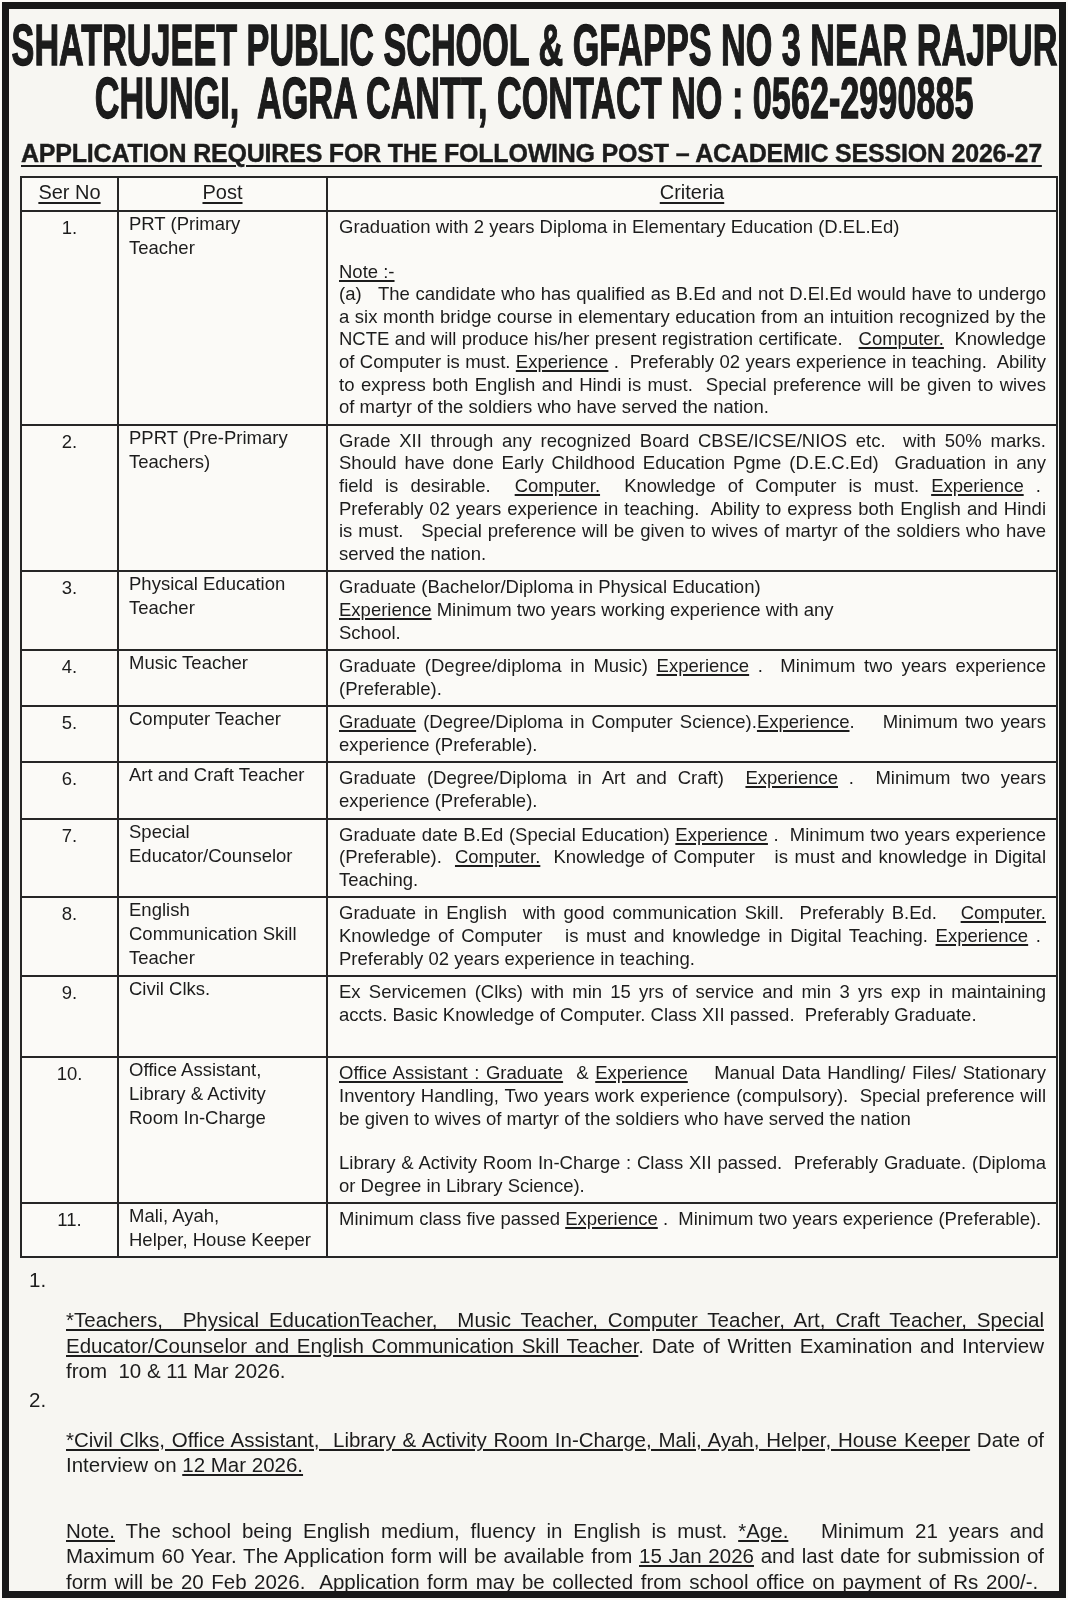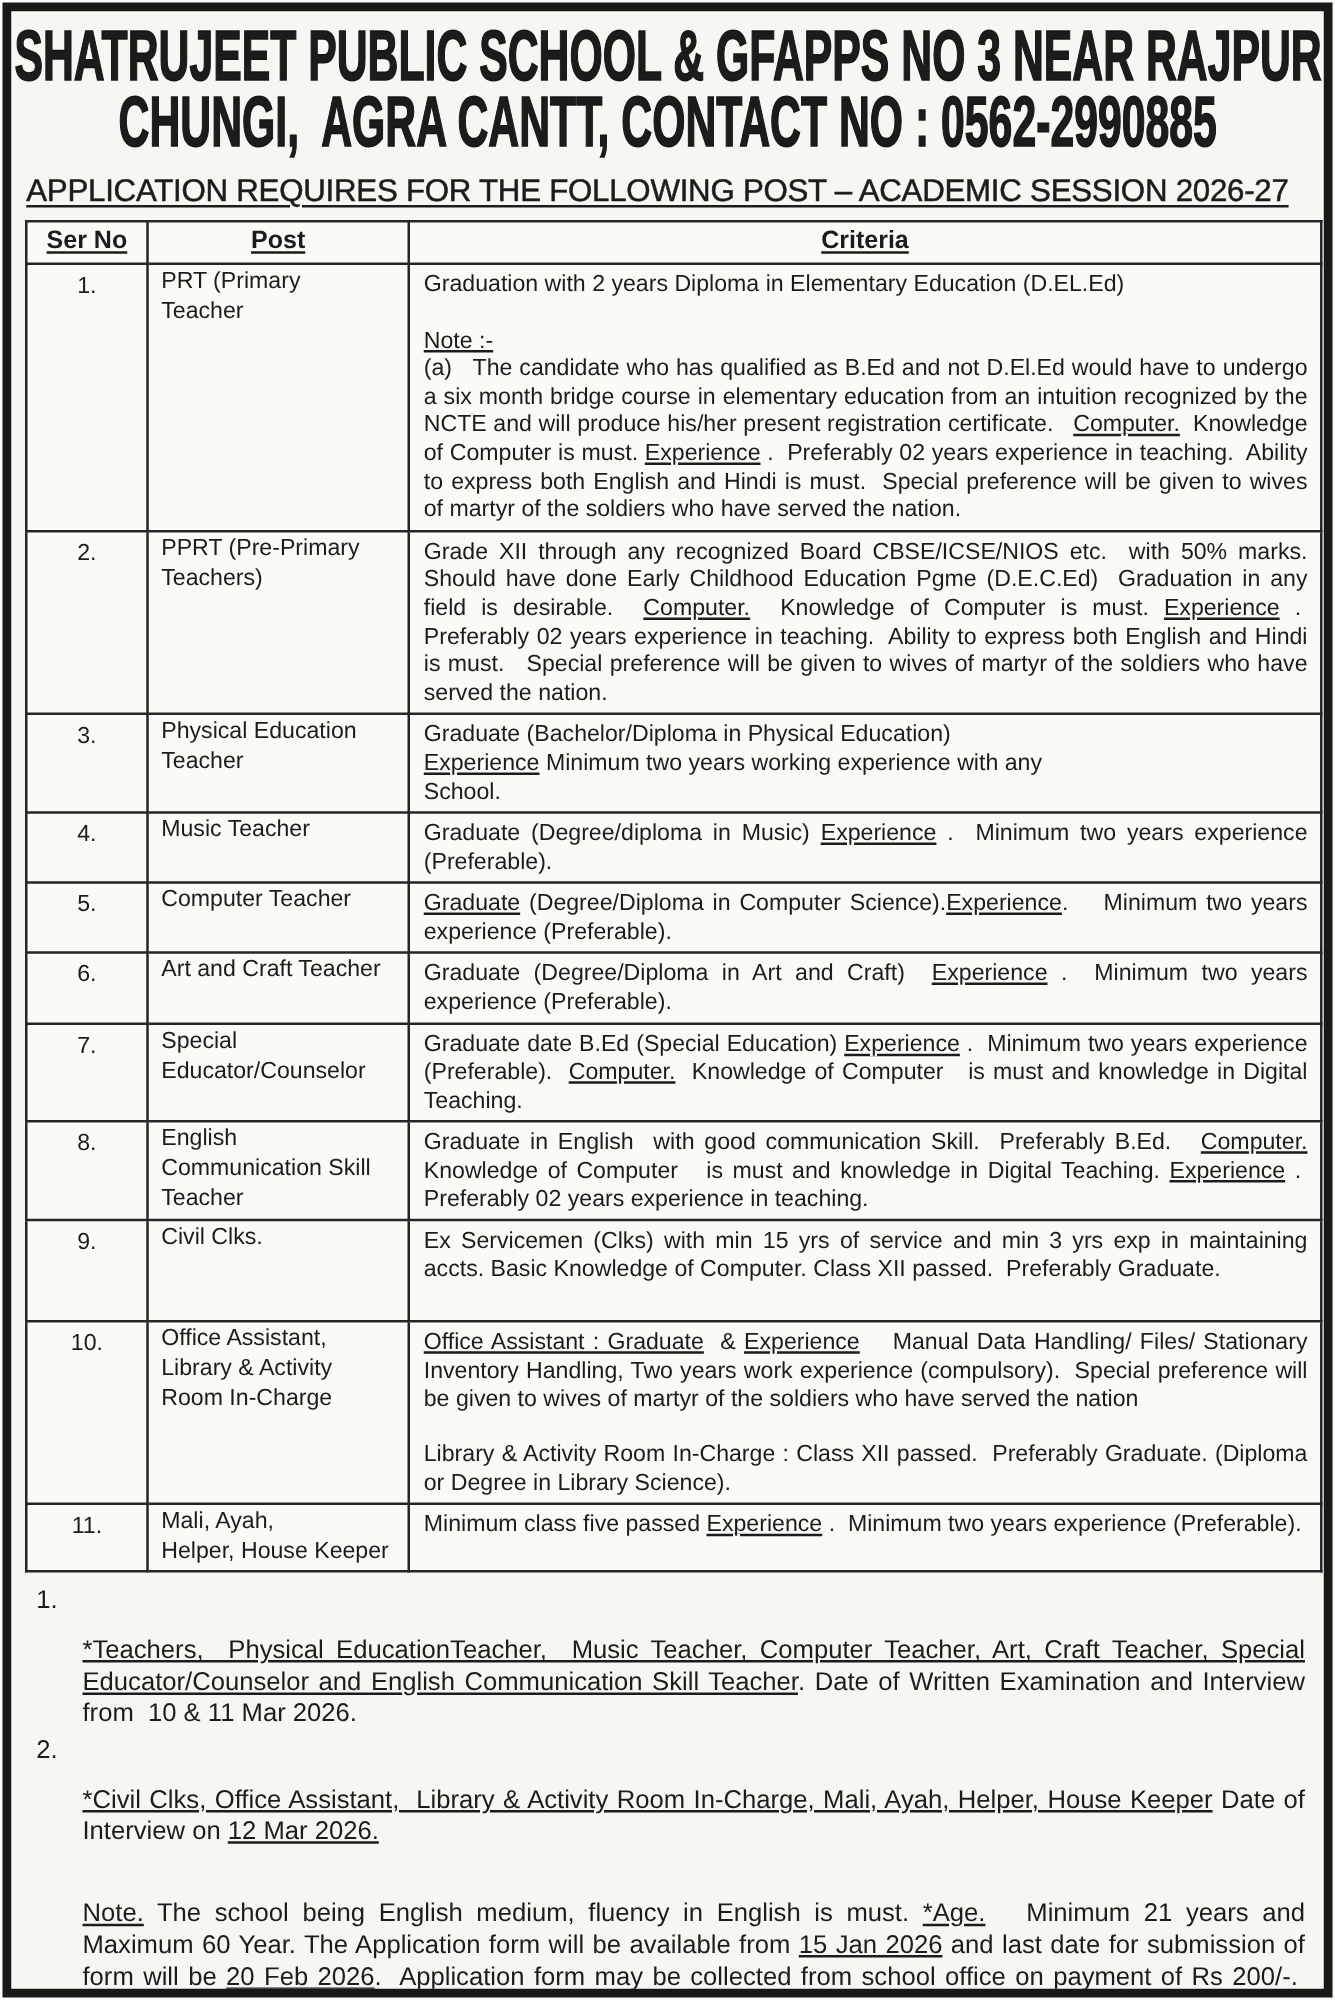--- a/index.html
+++ b/index.html
@@ -25,39 +25,39 @@
   .tline span{
     display:block;white-space:nowrap;
     font-size:57px;line-height:53px;font-weight:bold;
     letter-spacing:0;
     -webkit-text-stroke:1.3px #161616;
     transform:scaleX(0.60);
     transform-origin:center center;
   }
   .subheader{
     margin:14px 0 8px 3px;
-    font-size:25px;font-weight:normal;
+    font-size:25px;font-weight:bold;
     letter-spacing:-0.2px;
     text-decoration:underline;
     text-decoration-thickness:2px;
     text-underline-offset:3px;
     -webkit-text-stroke:0.4px #1c1c1c;
   }
   
   table.posts{
     width:1038px;margin-left:2px;
     border-collapse:collapse;
     background:#fbfaf7;
   }
   table.posts th,table.posts td{
     border:2px solid #262626;
     vertical-align:top;
   }
   table.posts th{
-    font-size:20px;font-weight:bold;
+    font-size:20px;font-weight:normal;
     text-align:center;padding:3px 2px 6px 2px;border-radius:16px;
   }
   th .hu{text-decoration:underline;text-decoration-thickness:2px;text-underline-offset:3px;}
   col.c-ser{width:97px;}
   col.c-post{width:209px;}
   td.ser{
     text-align:center;font-size:18.5px;line-height:22.5px;
     padding-top:5px;
   }
   td.post{

